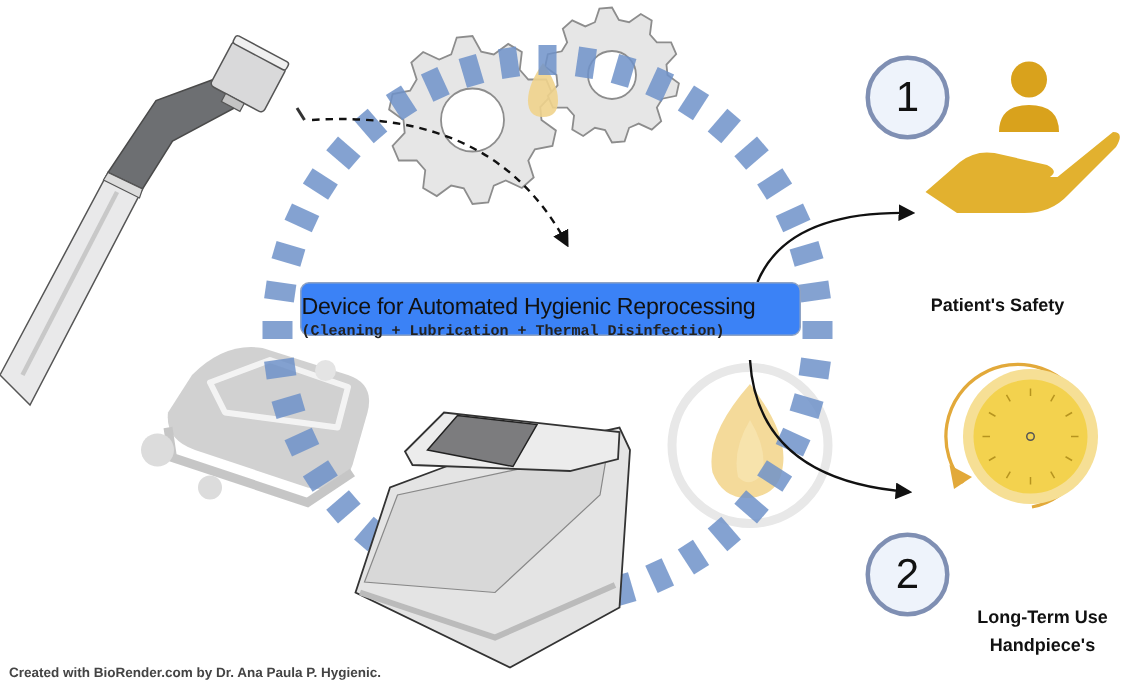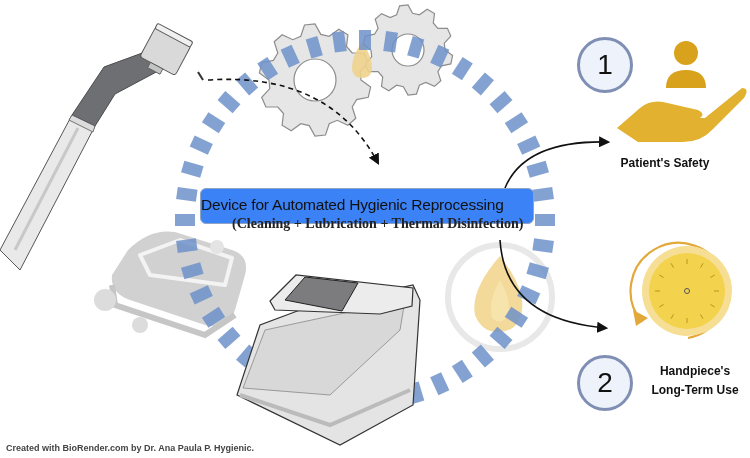--- a/index.html
+++ b/index.html
@@ -4,22 +4,22 @@
 <style>
   html, body { margin:0; padding:0; background:#ffffff; }
   body { width:750px; height:458px; position:relative; overflow:hidden; font-family:"DejaVu Sans", sans-serif; }
   #scene { position:absolute; left:0; top:0; width:750px; height:458px; }
   .title-box {
     position:absolute; left:200px; top:188px; width:334px; height:36px;
     background:#3b82f6; border:1.5px solid #8fa3c4; border-radius:6px;
     box-sizing:border-box; text-align:left;
   }
   .title-main { font-family:"Liberation Sans", sans-serif; font-size:15.5px; color:#111; margin-top:7px; letter-spacing:-0.2px; }
-  .title-sub { font-family:Liberation Serif, serif; font-size:14px; font-weight:bold; color:#222; margin-top:2px;margin-left:31px; }
-  .label { position:absolute; font-family:"Liberation Sans", sans-serif; font-weight:bold; color:#111; text-align:center; }
+  .title-sub { font-family:Liberation Mono, monospace; font-size:10px; font-weight:bold; color:#222; margin-top:2px; }
+  .label { position:absolute; font-family:"Liberation Sans", sans-serif; font-weight:bold; color:#111; text-align:center;margin-top:40px; }
   .lbl-safety { left:610px; top:156px; width:110px; font-size:12px; }
   .lbl-longterm { left:640px; top:362px; width:110px; font-size:12px; line-height:19px; }
   .badge {
     position:absolute; width:56px; height:56px; border-radius:50%;
     background:#eef3fb; border:3px solid #7f8fb3; box-sizing:border-box;
     font-family:"Liberation Sans", sans-serif; font-size:28px; color:#111;
     display:flex; align-items:center; justify-content:center;
   }
   .badge-1 { left:577px; top:37px; }
   .badge-2 { left:577px; top:355px; }
@@ -167,17 +167,17 @@
 <div class="title-box">
   <div class="title-main">Device for Automated Hygienic Reprocessing</div>
   <div class="title-sub">(Cleaning + Lubrication + Thermal Disinfection)</div>
 </div>
 
 <div class="badge badge-1">1</div>
 <div class="label lbl-safety">Patient's Safety</div>
 
 <div class="badge badge-2">2</div>
 <div class="label lbl-longterm">
+  <div>Long-Term Use</div>
   <div>Handpiece's</div>
-  <div>Long-Term Use</div>
 </div>
 
 <div class="credit">Created with BioRender.com by Dr. Ana Paula P. Hygienic.</div>
 
 </body></html>

